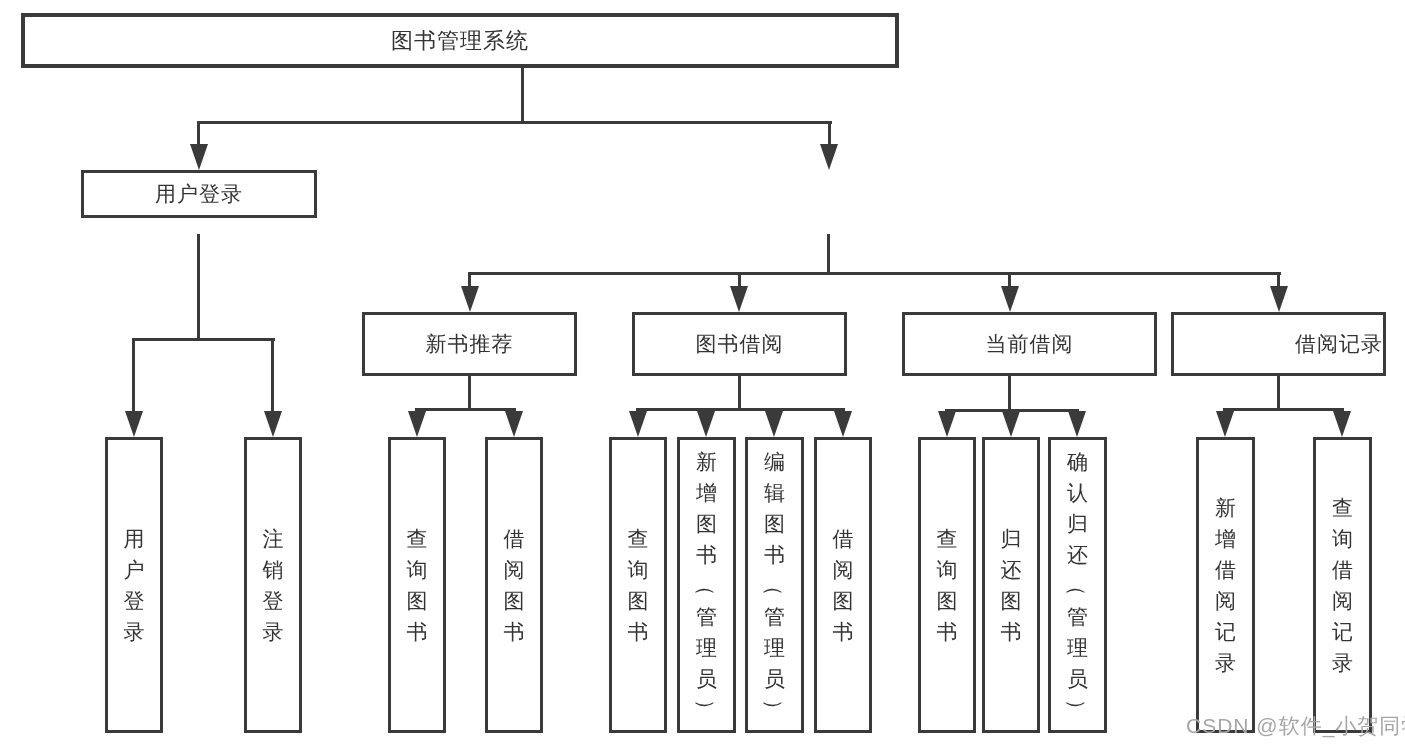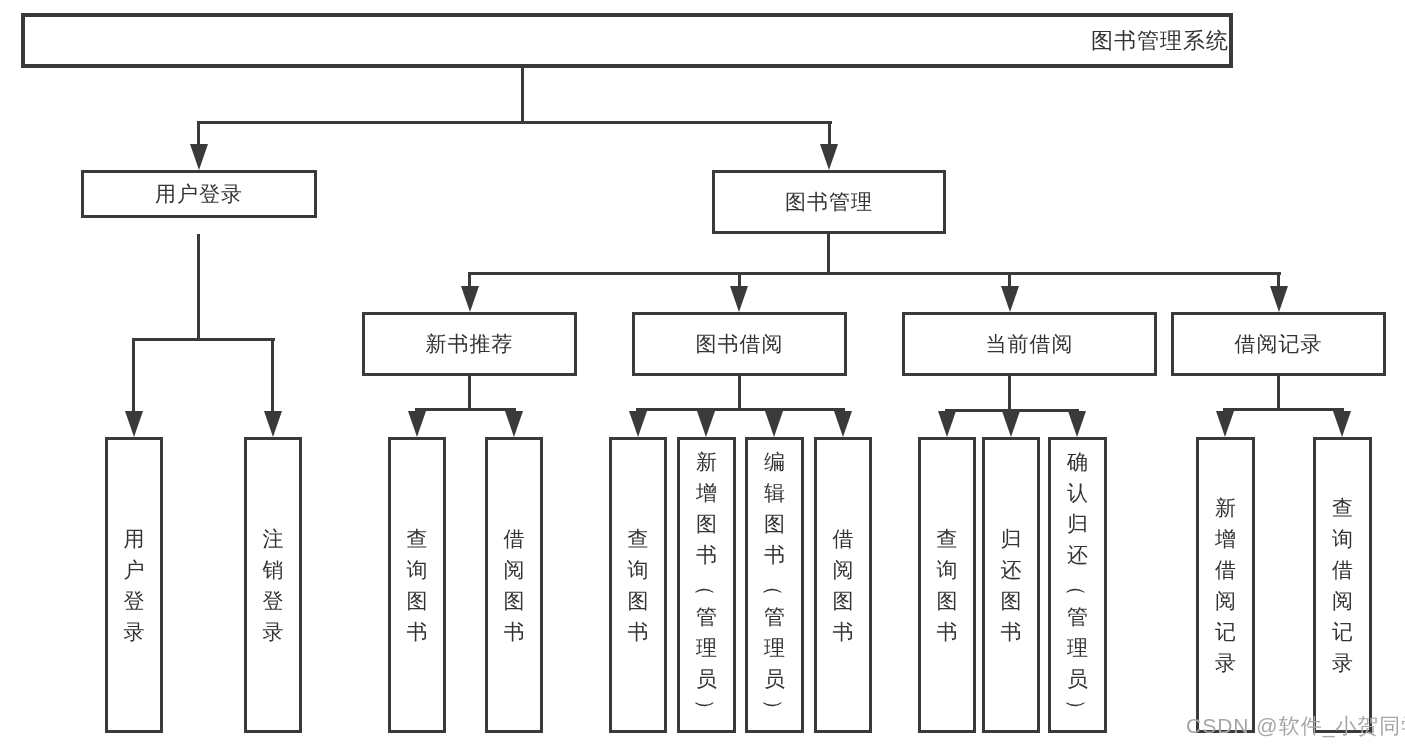--- a/index.html
+++ b/index.html
@@ -30,41 +30,38 @@
   .watermark{
     position:absolute;left:1186px;top:712px;font-size:21px;color:#a6a6a6;
     letter-spacing:1px;z-index:5;white-space:nowrap;
   }
 </style>
 </head>
 <body>
 
 <div class="stage">
 
-  <div class="box root" style="left:21px;top:13px;width:1212px;height:55px;justify-content:flex-end;">
+  <div class="box root" style="left:21px;top:13px;width:878px;height:55px;">
     <span class="hlabel">图书管理系统</span>
   </div>
 
   <div class="box" style="left:81px;top:170px;width:236px;height:48px;">
     <span class="hlabel">用户登录</span>
   </div>
-  <div class="box" style="left:712px;top:170px;width:234px;height:64px;">
-    <span class="hlabel">图书管理</span>
-  </div>
 
   <div class="box" style="left:362px;top:312px;width:215px;height:64px;">
     <span class="hlabel">新书推荐</span>
   </div>
   <div class="box" style="left:632px;top:312px;width:215px;height:64px;">
     <span class="hlabel">图书借阅</span>
   </div>
   <div class="box" style="left:902px;top:312px;width:255px;height:64px;">
     <span class="hlabel">当前借阅</span>
   </div>
-  <div class="box" style="left:1171px;top:312px;width:215px;height:64px;">
+  <div class="box" style="left:1171px;top:312px;width:215px;height:64px;justify-content:flex-end;">
     <span class="hlabel">借阅记录</span>
   </div>
 
   <div class="box leaf" style="left:105px;top:437px;width:58px;height:296px;">
       <div class="vchar">用</div>
       <div class="vchar">户</div>
       <div class="vchar">登</div>
       <div class="vchar">录</div>
     </div>
   <div class="box leaf" style="left:244px;top:437px;width:58px;height:296px;">

